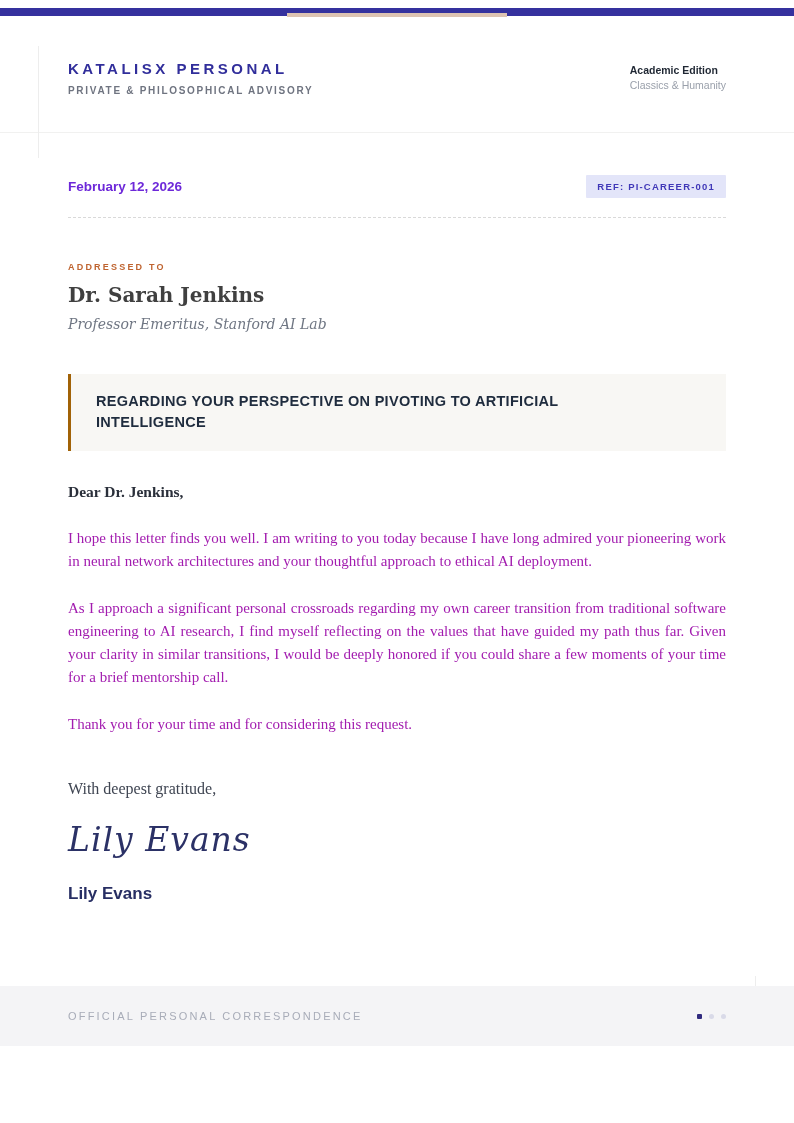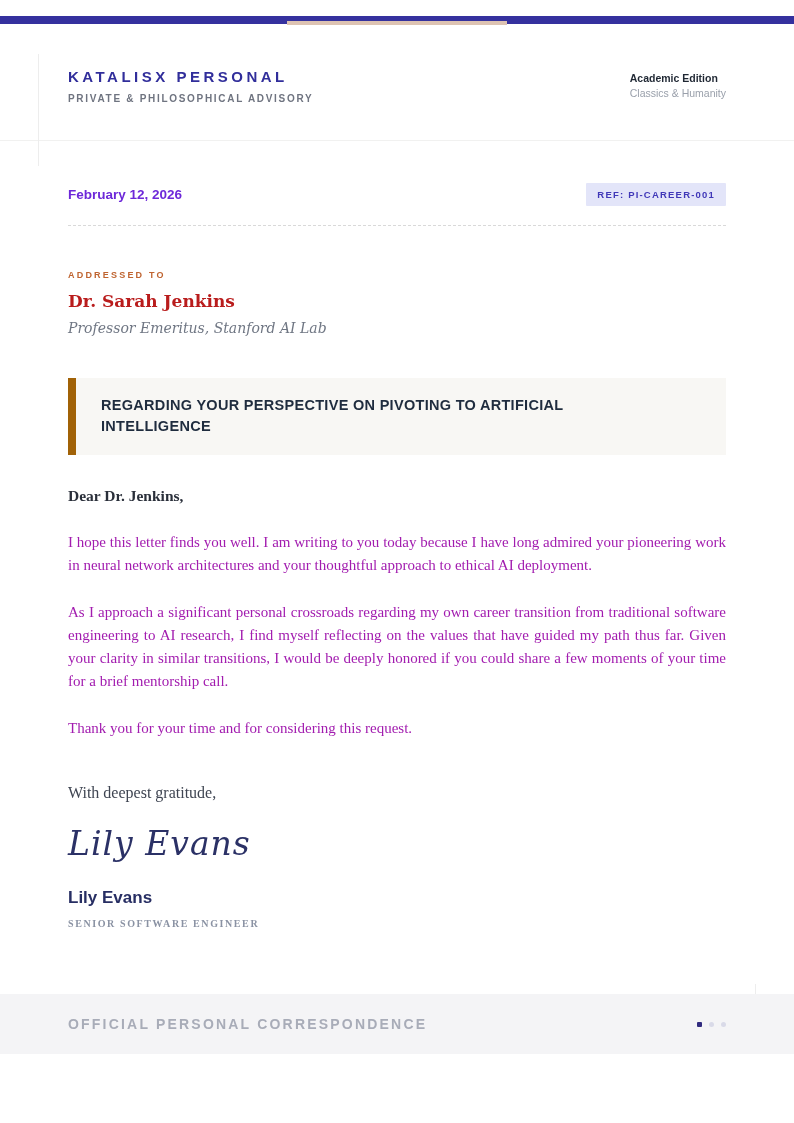--- a/index.html
+++ b/index.html
@@ -2,21 +2,21 @@
 <html><head>
 <meta charset="utf-8">
 <style>
   * { margin: 0; padding: 0; box-sizing: border-box; }
   html, body { background: #fff; }
   body { font-family: "Liberation Sans", sans-serif; }
   .page {
     position: relative;
     width: 794px;
     height: 1038px;
-    margin: 16px auto;
+    margin: 8px auto;
     background: #ffffff;
     overflow: hidden;
   }
 
   
   .topbar {
     position: absolute; top: 0; left: 0; right: 0;
     height: 8px; background: #35319e;
   }
   .topbar-accent {
@@ -71,33 +71,33 @@
   }
 
   
   .recipient { margin: 44px 68px 0 68px; }
   .recipient-label {
     color: #bf6430; font-size: 9px; font-weight: bold; letter-spacing: 2.2px;
   }
   .recipient-name {
     margin-top: 11px;
     font-family: "DejaVu Serif", serif;
-    color: #b91c1c; font-size: 17px; font-weight: 600;
+    color: #404040; font-size: 20px; font-weight: 600;
   }
   .recipient-title {
     margin-top: 9px;
     font-family: "DejaVu Serif", serif; font-style: italic;
     color: #6f7683; font-size: 14px;
   }
 
   
   .subject-block {
     margin: 42px 68px 0 68px;
     background: #f8f7f4;
-    border-left: 8px solid #a16207;
+    border-left: 3px solid #a16207;
     padding: 17px 24px 17px 25px;
   }
   .subject-text {
     max-width: 540px;
     color: #1f2c3e; font-size: 14.5px; font-weight: bold;
     letter-spacing: 0.3px; line-height: 1.48;
     text-transform: uppercase;
   }
 
   
@@ -134,21 +134,21 @@
   }
 
   
   .footer {
     position: absolute; left: 0; right: 0; bottom: 0;
     height: 60px; background: #f4f4f6;
     display: flex; justify-content: space-between; align-items: center;
     padding: 0 68px;
   }
   .footer-label {
-    color: #a8acb8; font-size: 14px; font-weight: bold; letter-spacing: 2.2px;
+    color: #a8acb8; font-size: 11px; font-weight: normal; letter-spacing: 2.2px;
   }
   .pagination-dots { display: flex; align-items: center; gap: 7px; }
   .dot {
     width: 5px; height: 5px; border-radius: 50%;
     background: #d9dae8; cursor: pointer;
   }
   .dot.active { background: #312b7f; border-radius: 1px; }
 </style>
 </head>
 <body>
@@ -191,21 +191,20 @@
   </div>
 
   <div class="letter-body">
     <div class="greeting">Dear Dr. Jenkins,</div>
     <p class="para p1">I hope this letter finds you well. I am writing to you today because I have long admired your pioneering work in neural network architectures and your thoughtful approach to ethical AI deployment.</p>
     <p class="para p2">As I approach a significant personal crossroads regarding my own career transition from traditional software engineering to AI research, I find myself reflecting on the values that have guided my path thus far. Given your clarity in similar transitions, I would be deeply honored if you could share a few moments of your time for a brief mentorship call.</p>
     <p class="para p3">Thank you for your time and for considering this request.</p>
     <div class="closing">With deepest gratitude,</div>
     <div class="signature-script">Lily Evans</div>
     <div class="sender-name">Lily Evans</div>
-    <div class="sender-title">SENIOR SOFTWARE ENGINEER</div>
   </div>
 
   <div class="footer">
     <div class="footer-label">OFFICIAL PERSONAL CORRESPONDENCE</div>
     <div class="pagination-dots">
         <span class="dot active"></span>
         <span class="dot"></span>
         <span class="dot"></span>
       </div>
   </div>

